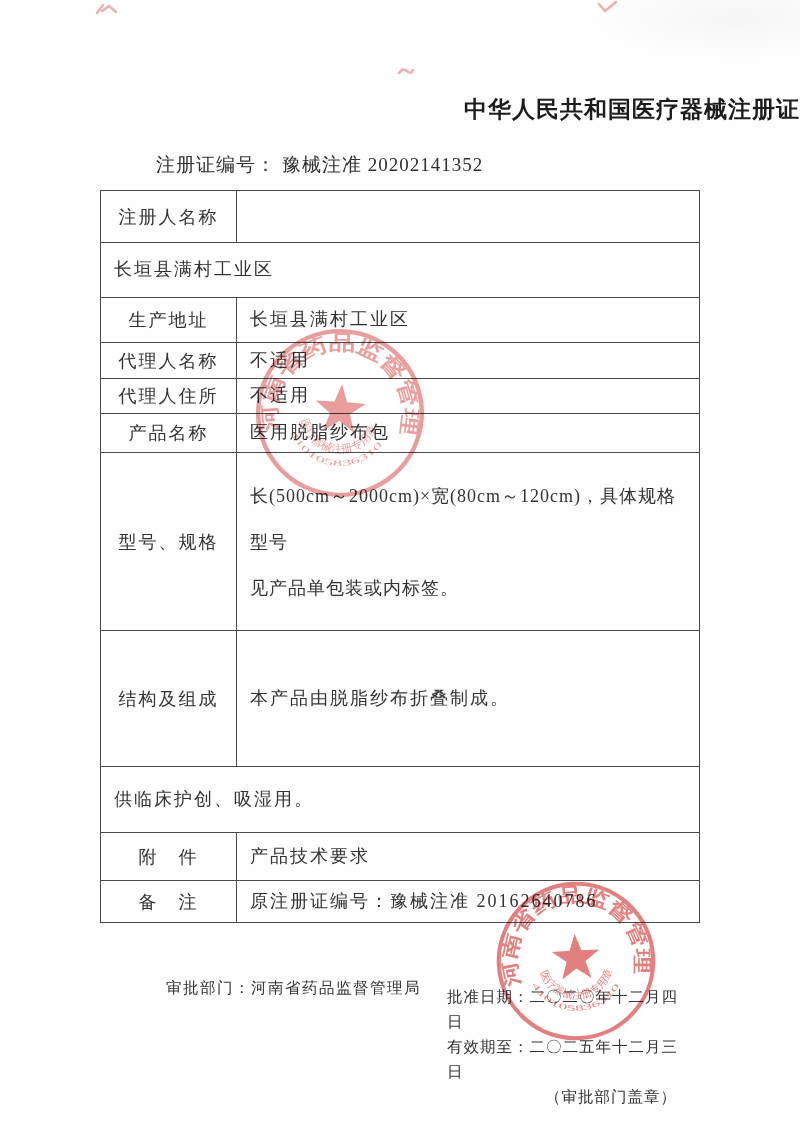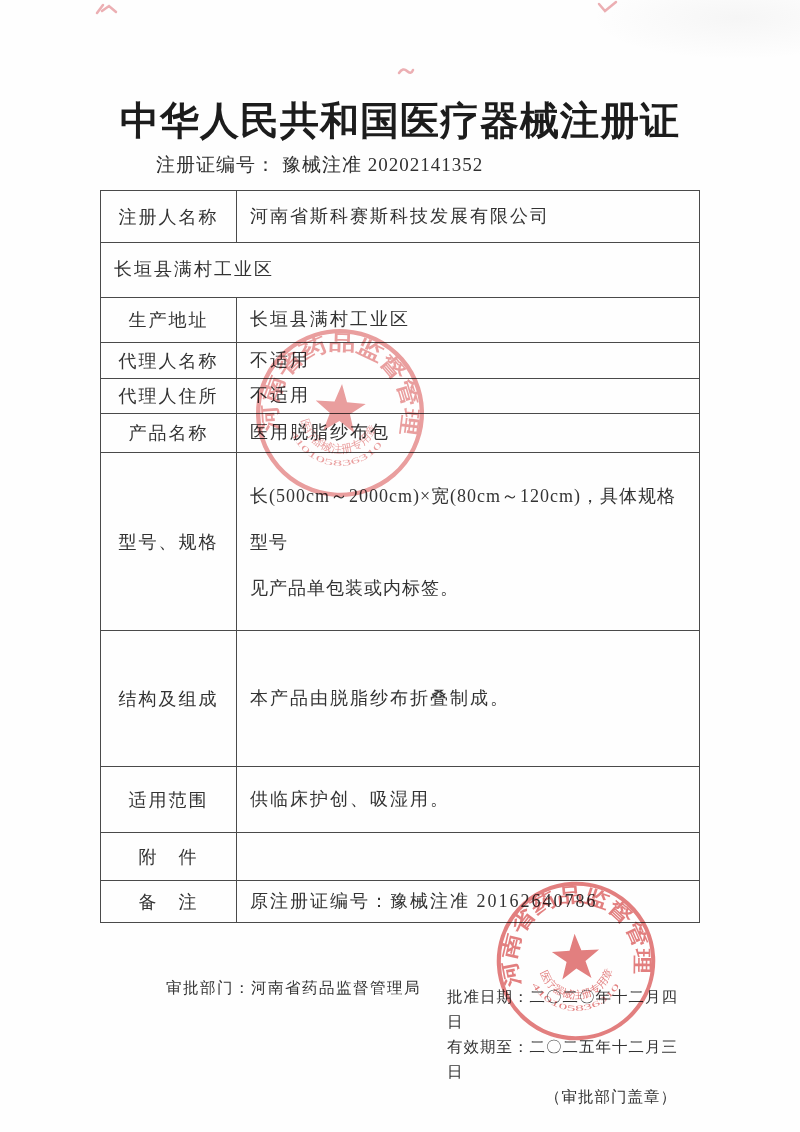--- a/index.html
+++ b/index.html
@@ -4,21 +4,21 @@
 <style>
   html,body{margin:0;padding:0;}
   body{
     width:800px;height:1132px;position:relative;overflow:hidden;
     background:#fefefe;
     font-family:"Liberation Serif","DejaVu Serif",serif;
     color:#2e2e2e;
   }
   .title{
     position:absolute;top:94px;left:0;width:800px;
-    text-align:center;font-size:39px;font-weight:700;
+    text-align:right;font-size:23px;font-weight:700;
     letter-spacing:1px;color:#1c1c1c;margin:0;
   }
   .cert-line{
     position:absolute;left:156px;top:152px;
     font-size:19px;letter-spacing:1px;color:#303030;
   }
   .cert-line .num{padding-left:6px;}
   
   .table{
     position:absolute;left:100px;top:190px;width:600px;
@@ -80,21 +80,20 @@
 
 <h1 class="title">中华人民共和国医疗器械注册证</h1>
 
 <div class="cert-line">
   <span>注册证编号：</span><span class="num">豫械注准 20202141352</span>
 </div>
 
 <div class="table">
   <div class="trow" style="height:52px">
     <div class="lbl">注册人名称</div>
-    <div class="val">河南省斯科赛斯科技发展有限公司</div>
   </div>
   <div class="trow" style="height:55px">
     <div class="val">长垣县满村工业区</div>
   </div>
   <div class="trow" style="height:45px">
     <div class="lbl">生产地址</div>
     <div class="val">长垣县满村工业区</div>
   </div>
   <div class="trow" style="height:36px">
     <div class="lbl">代理人名称</div>
@@ -111,25 +110,25 @@
   <div class="trow" style="height:178px">
     <div class="lbl">型号、规格</div>
     <div class="val val-spec">长(500cm～2000cm)×宽(80cm～120cm)，具体规格型号
 见产品单包装或内标签。</div>
   </div>
   <div class="trow" style="height:136px">
     <div class="lbl">结构及组成</div>
     <div class="val">本产品由脱脂纱布折叠制成。</div>
   </div>
   <div class="trow" style="height:66px">
-    <div class="lbl">适用范围</div>
     <div class="val">供临床护创、吸湿用。</div>
   </div>
   <div class="trow" style="height:48px">
     <div class="lbl">附　件</div>
+    <div class="val">产品技术要求</div>
   </div>
   <div class="trow" style="height:41px">
     <div class="lbl">备　注</div>
     <div class="val">原注册证编号：豫械注准 20162640786</div>
   </div>
 </div>
 
 <div class="dept">
   <span>审批部门：</span><span>河南省药品监督管理局</span>
 </div>

